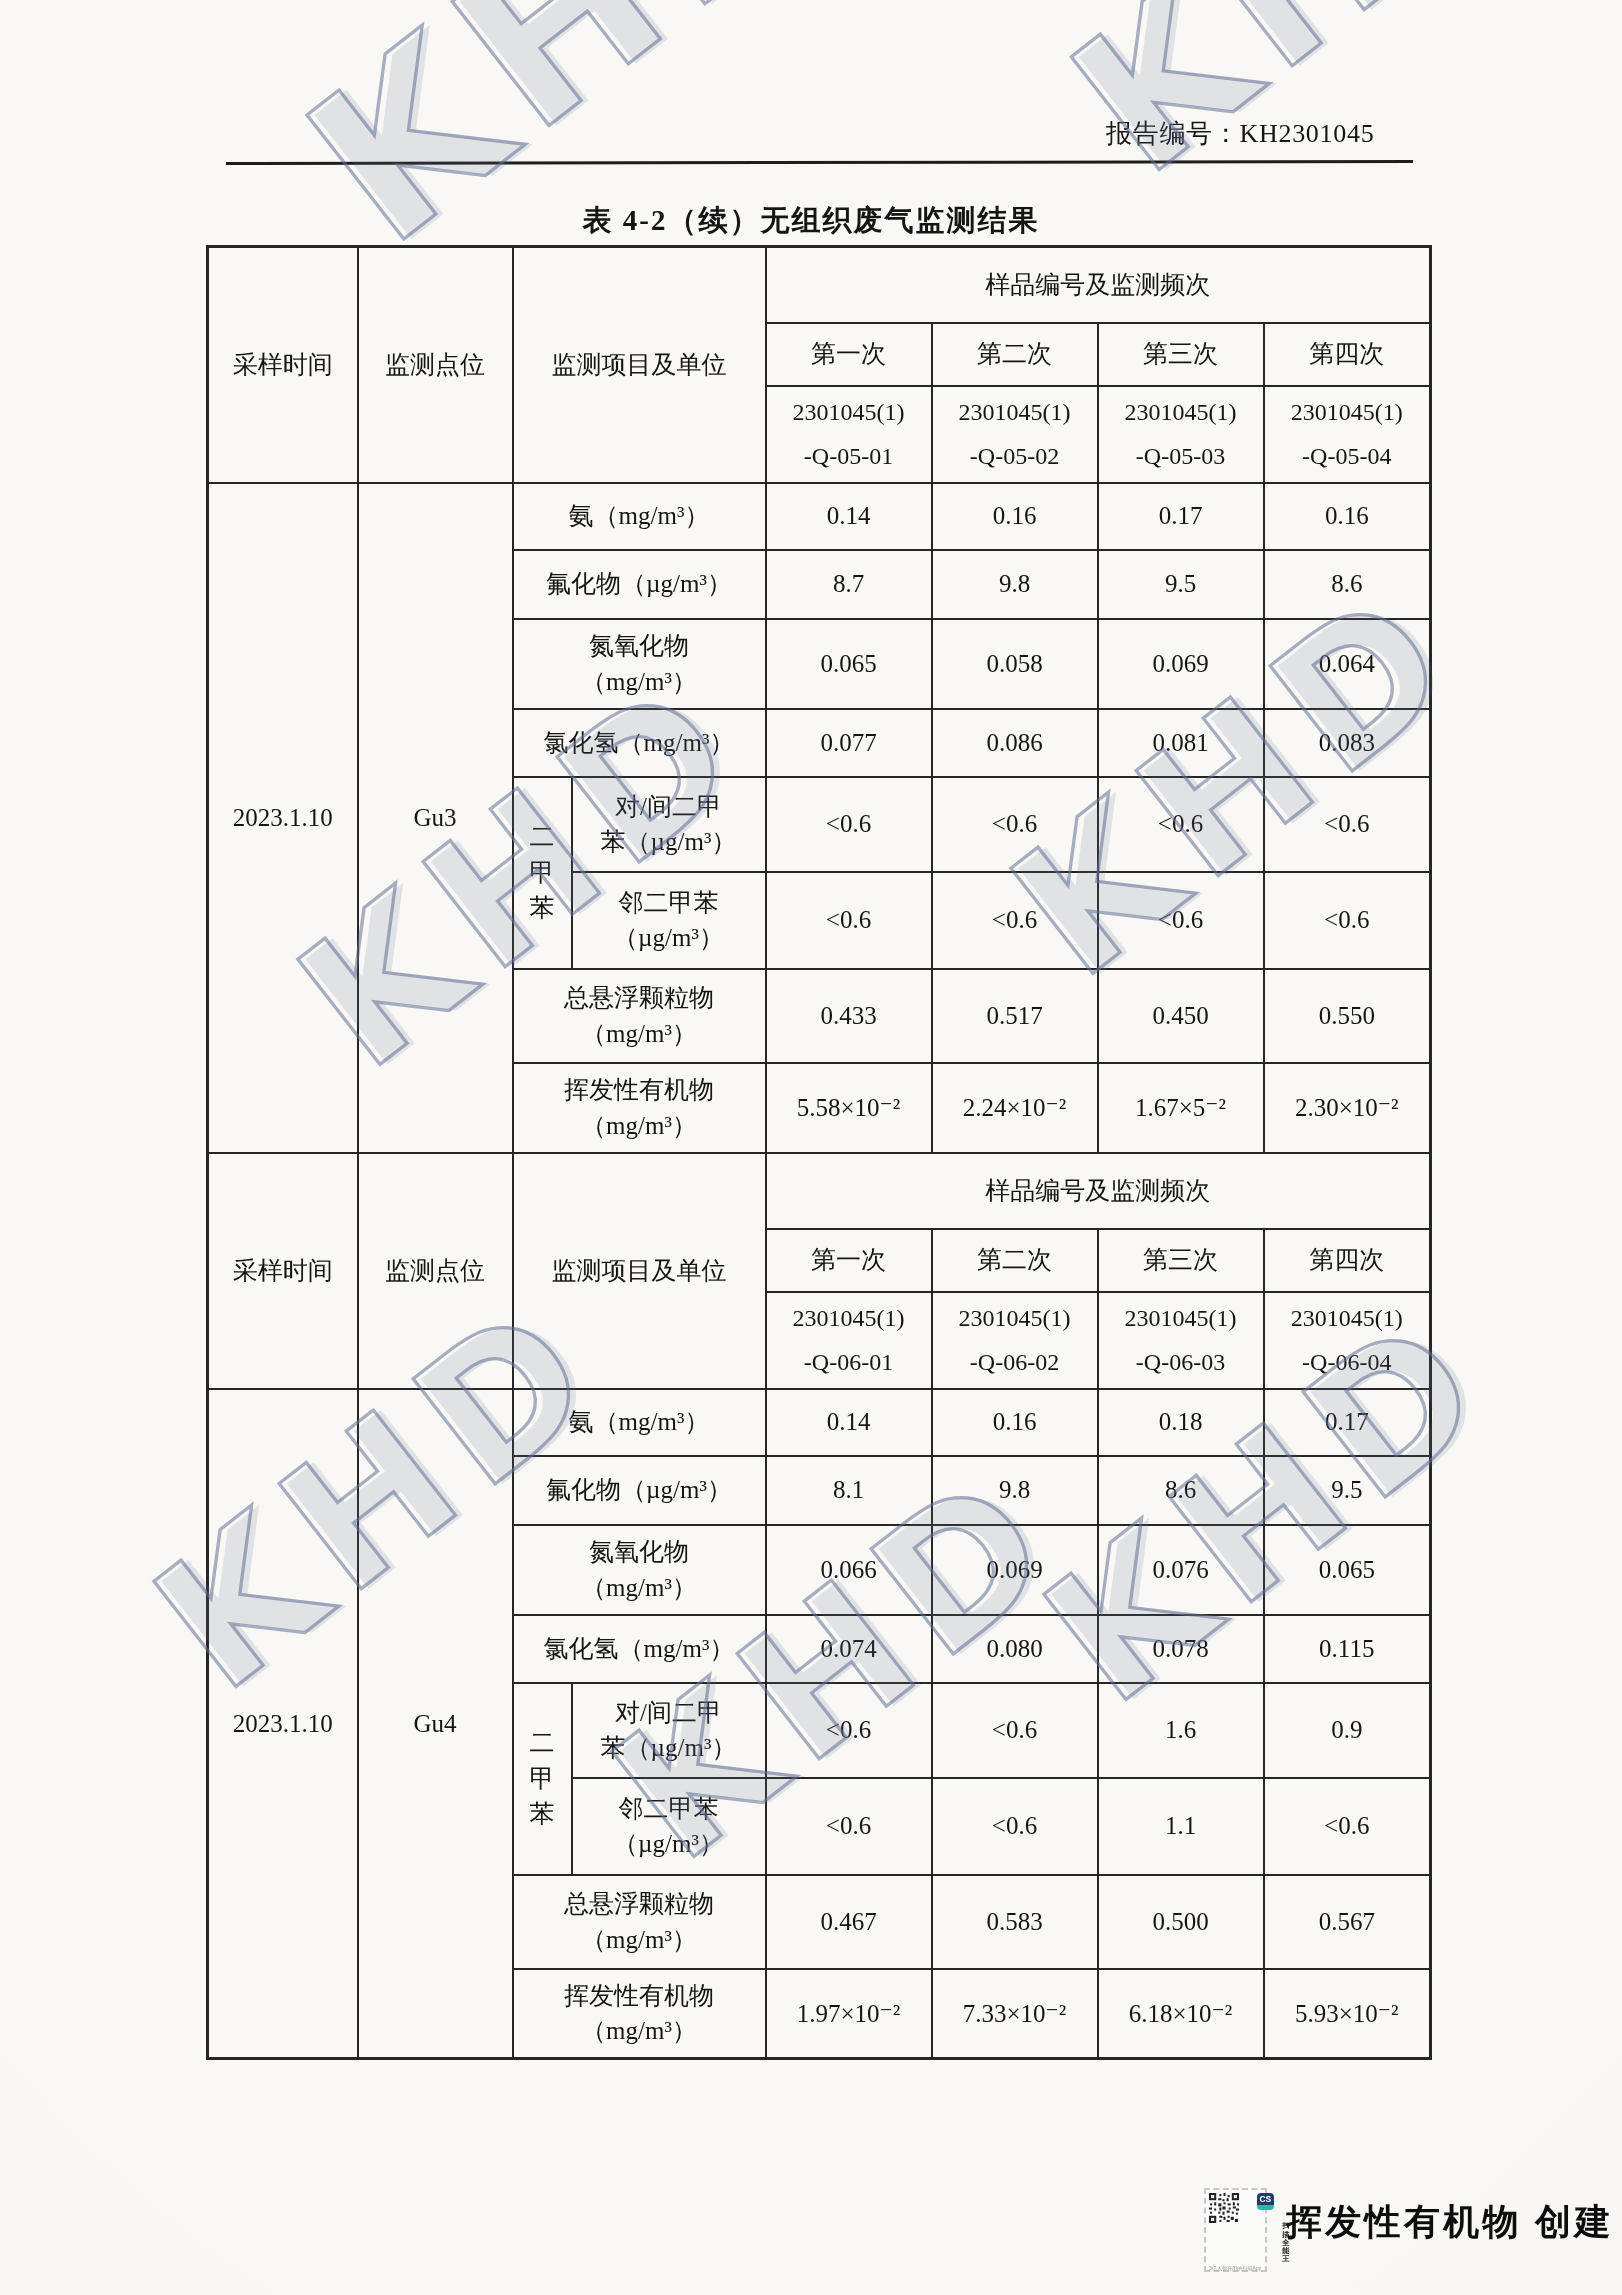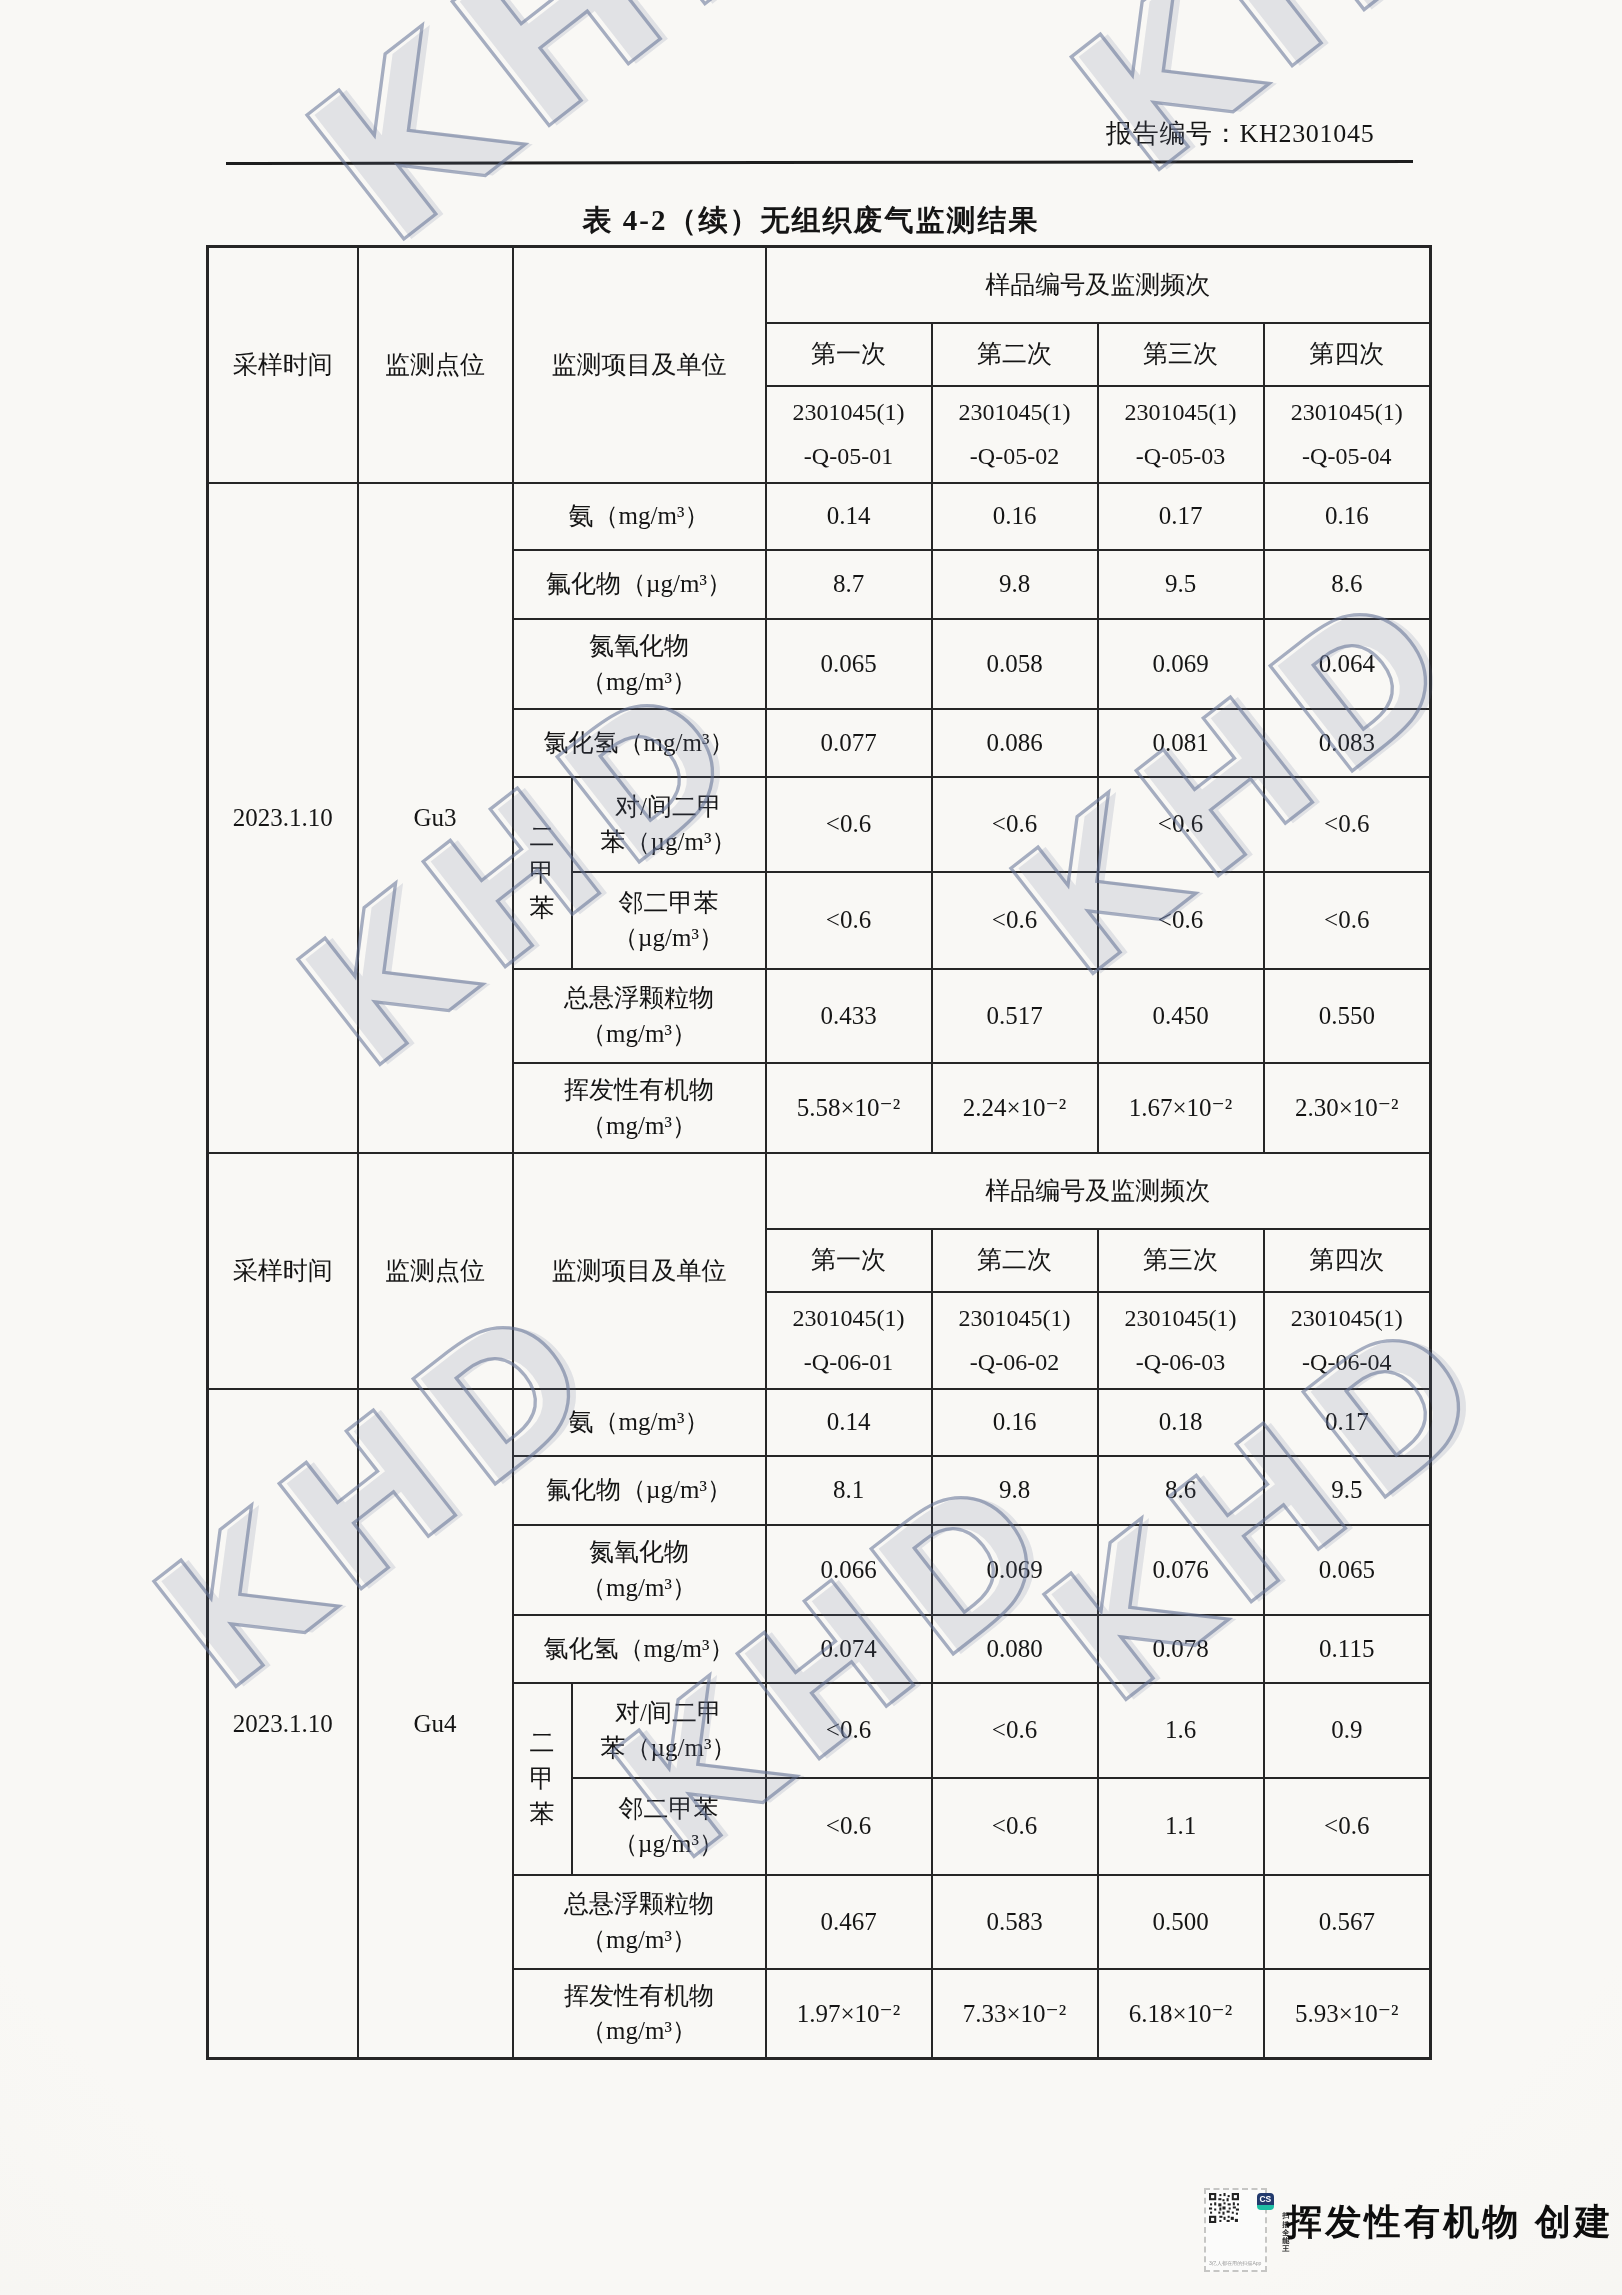--- a/index.html
+++ b/index.html
@@ -45,21 +45,21 @@
   .wm4{left:988px;top:674px;font-size:183px;}
   .wm5{left:131px;top:1387px;font-size:183px;}
   .wm6{left:589px;top:1557px;font-size:183px;}
   .wm7{left:1021px;top:1400px;font-size:183px;}
   
   .stamp{position:absolute;left:1204px;top:2188px;width:63px;height:84px;box-sizing:border-box;
     border:2px dashed #c6c6c4;background:#fbfbfa;display:flex;flex-direction:column;
     padding:3.3px 2.6px 2px;font-family:"Liberation Sans","DejaVu Sans",sans-serif;}
   .stamp-top{display:flex;gap:2.6px;align-items:flex-start;}
   .qr{width:30px;height:30px;flex:0 0 auto;}
-  .stamp-right{display:flex;flex-direction:column;align-items:center;gap:2px;flex:1;}
+  .stamp-right{display:flex;flex-direction:column;align-items:center;gap:12px;flex:1;}
   .cs-icon{width:17px;height:17px;border-radius:3.9px;text-align:center;
     background:linear-gradient(#223a6d 72%,#1fbfa4 72%);
     color:#fff;font-weight:700;font-size:8.5px;line-height:13px;}
   .stamp-app{font-size:7.2px;font-weight:700;color:#222;line-height:1.15;text-align:center;margin-left:41px;}
   .stamp-slogan{margin-top:auto;font-size:6.5px;color:#9b9b9b;white-space:nowrap;
     transform:scale(0.78);transform-origin:left center;}
   .created{position:absolute;left:1286px;top:2198px;font-size:36px;font-weight:600;
     font-family:"Liberation Sans","DejaVu Sans",sans-serif;color:#0d0d0d;letter-spacing:3.3px;white-space:nowrap;}
 </style>
 </head>
@@ -171,21 +171,21 @@
       <td>0.433</td>
       <td>0.517</td>
       <td>0.450</td>
       <td>0.550</td>
     </tr>
     <tr class="rH">
       <td colspan="2">挥发性有机物
 （mg/m³）</td>
       <td>5.58×10⁻²</td>
       <td>2.24×10⁻²</td>
-      <td>1.67×10⁻²</td>
+      <td>1.67×5⁻²</td>
       <td>2.30×10⁻²</td>
     </tr>
 
     <tr class="ha">
       <th rowspan="3">采样时间</th>
       <th rowspan="3">监测点位</th>
       <th rowspan="3" colspan="2">监测项目及单位</th>
       <th colspan="4">样品编号及监测频次</th>
     </tr>
     <tr class="hb">

